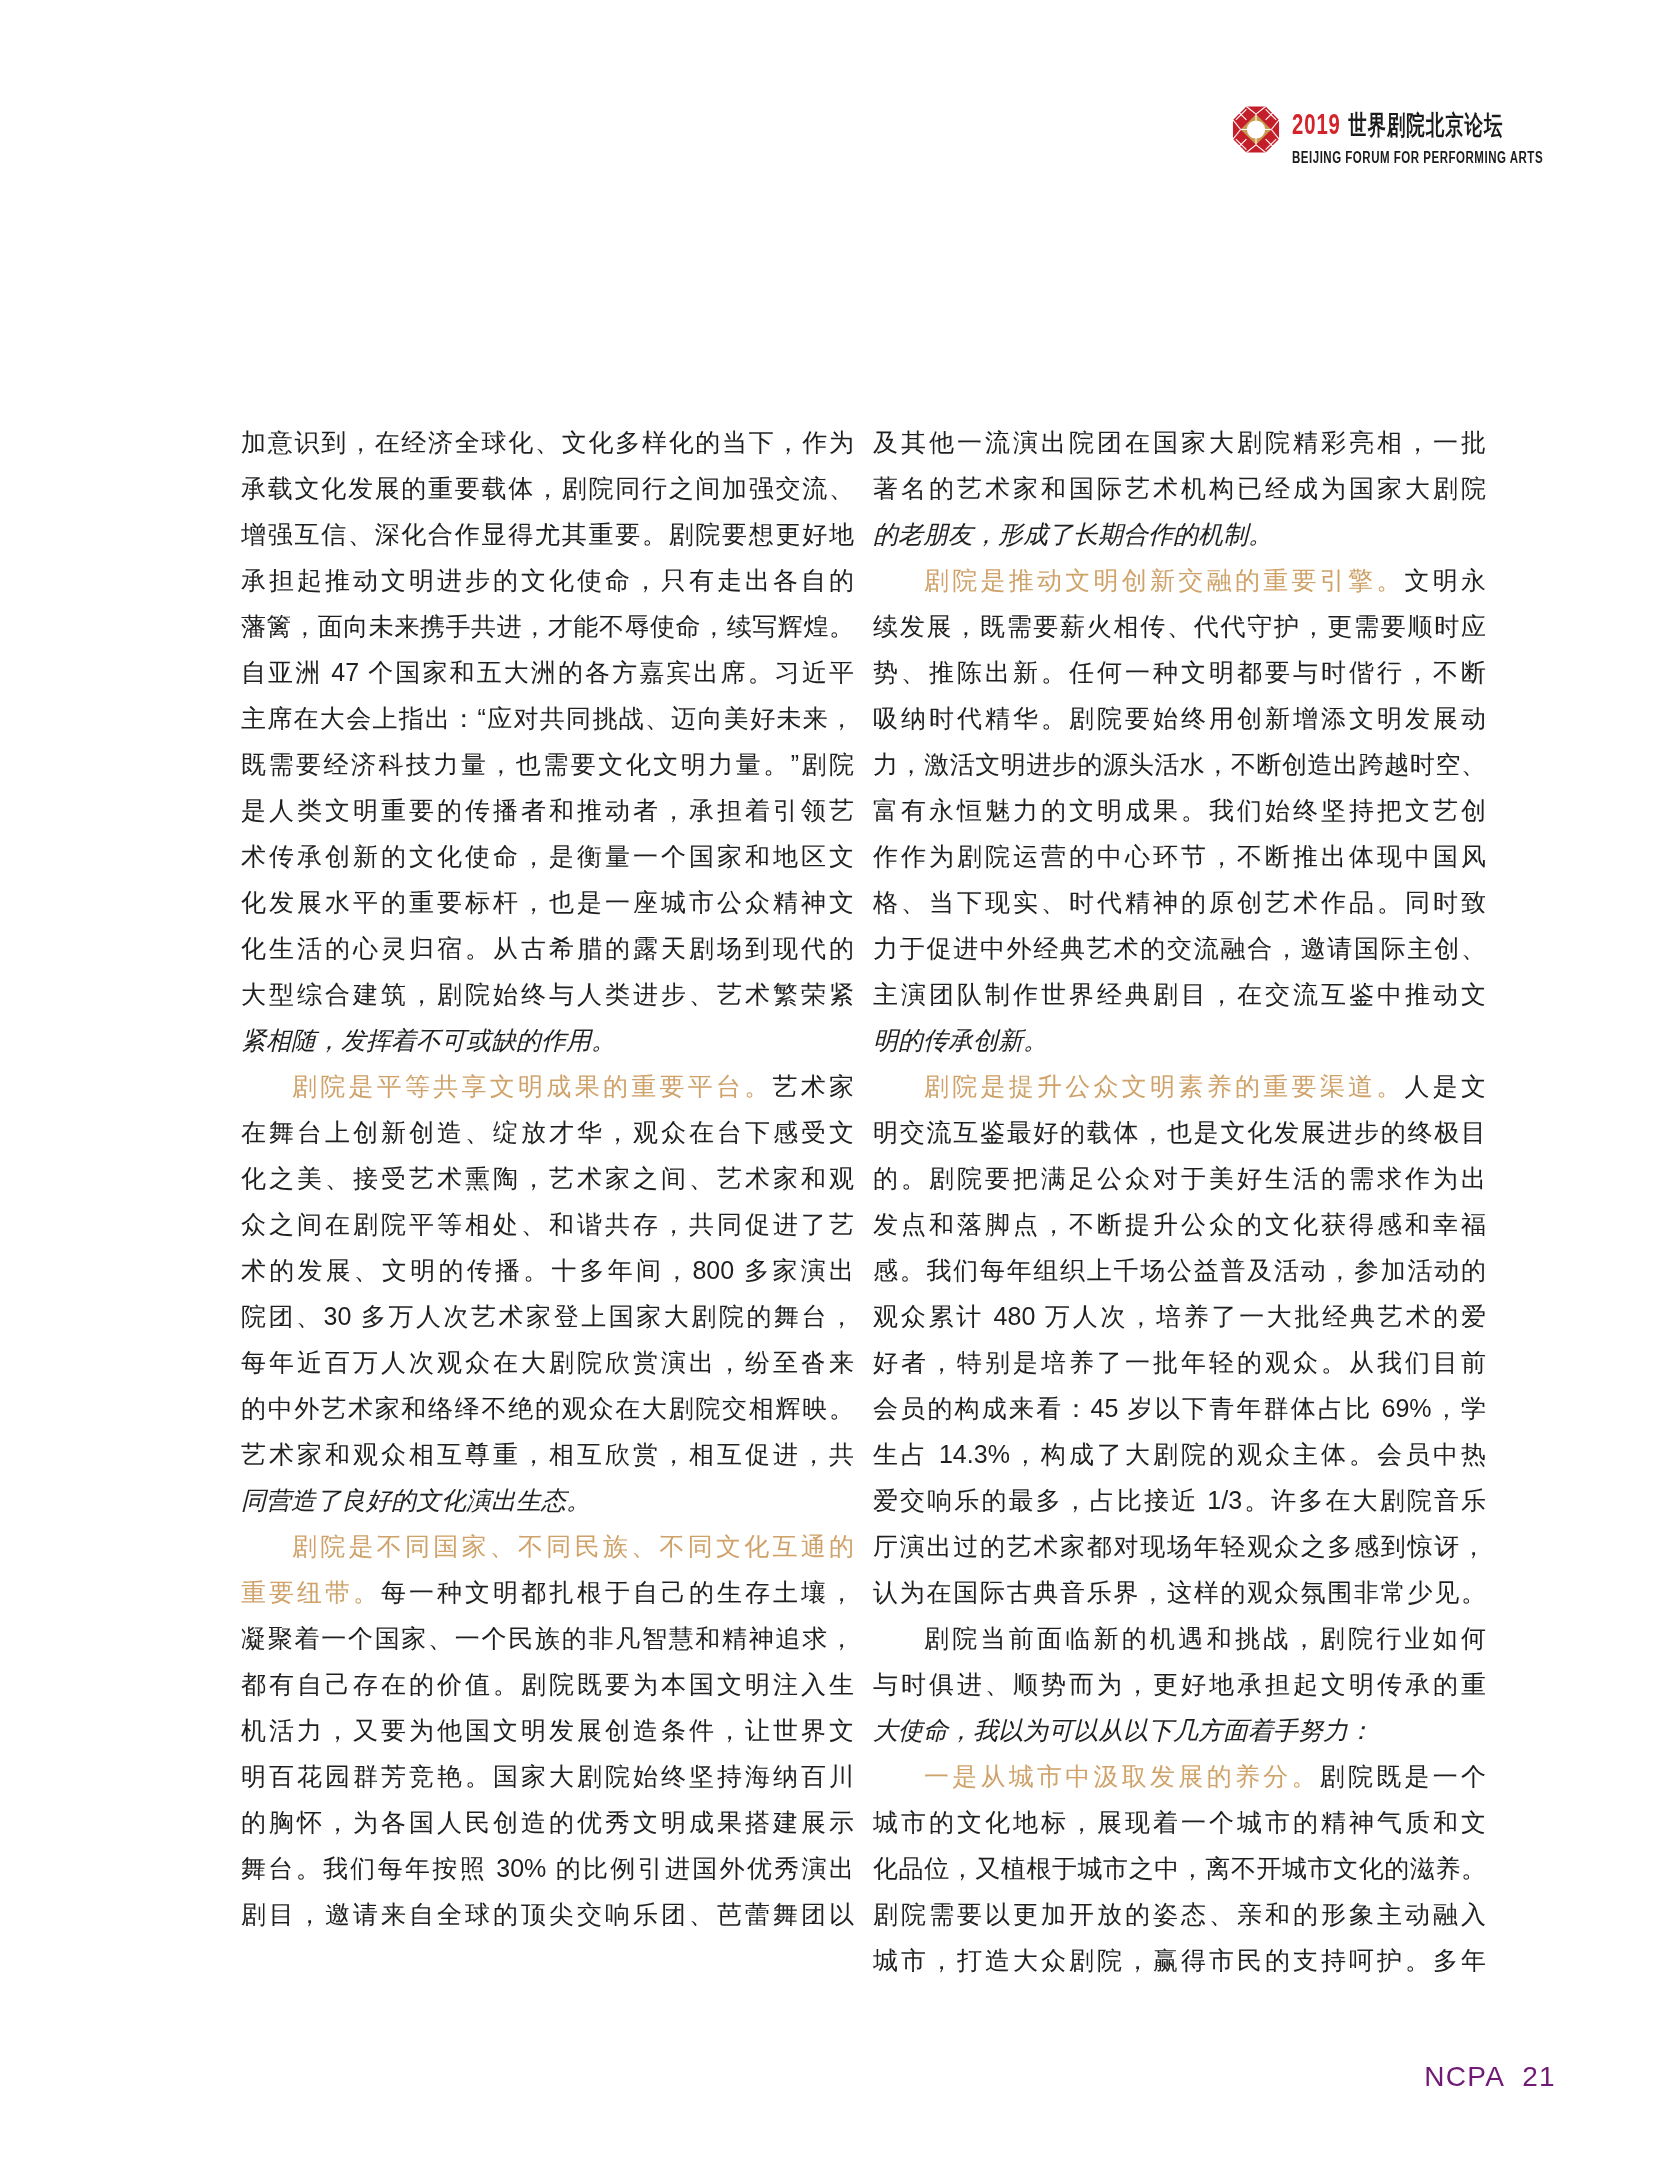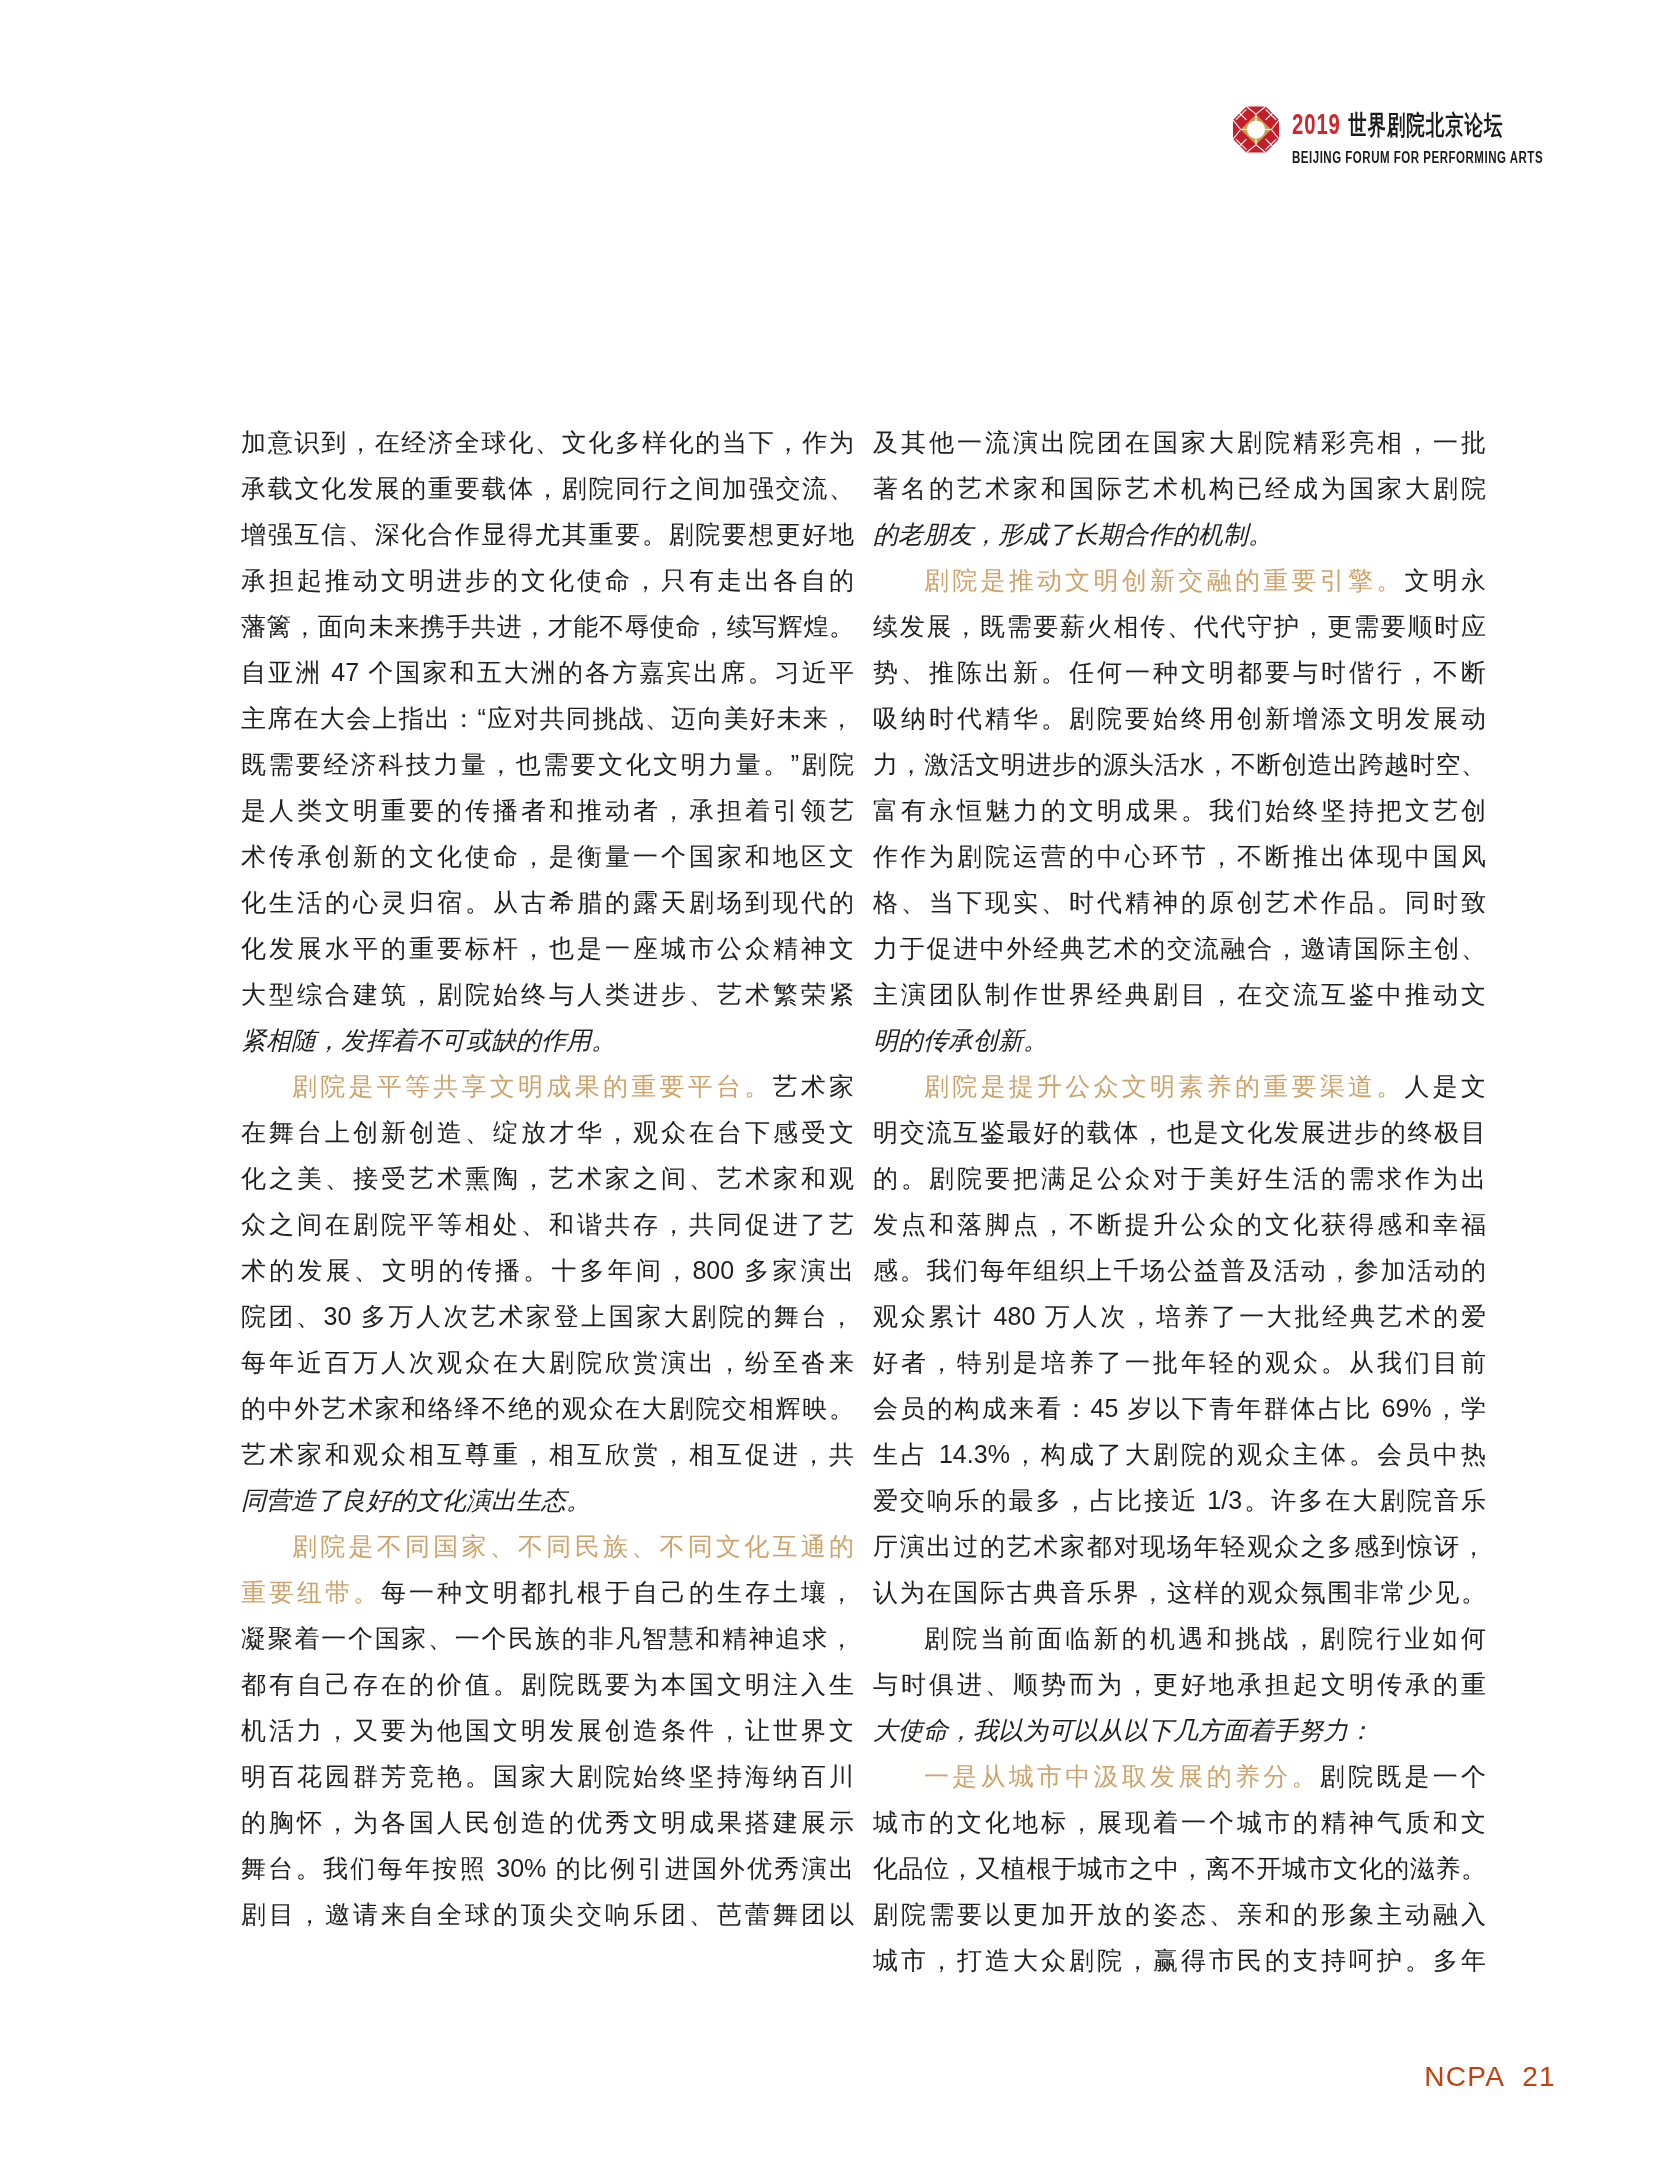--- a/index.html
+++ b/index.html
@@ -27,21 +27,21 @@
   .col{position:absolute;top:419px;width:613px;}
   .col-left{left:241px;}
   .col-right{left:873px;}
   .line{height:46px;line-height:46px;font-size:25px;color:var(--text);
         text-align:justify;text-align-last:justify;white-space:nowrap;}
   .line.short{text-align-last:left;font-style:italic;}
   .line.indent{padding-left:51px;}
   .lead{color:var(--heading);font-weight:normal;}
 
   
-  .footer{position:absolute;top:2061px;right:120px;font-size:28px;color:#c2410c;
+  .footer{position:absolute;top:2061px;right:120px;font-size:28px;color:#701a75;
           letter-spacing:1.3px;white-space:nowrap;}
   .footer .pgnum{margin-left:17px;}
 </style>
 </head>
 <body>
 
 <div class="page">
 
   <div class="logo">
     <svg class="logo-emblem" viewBox="0 0 100 100" xmlns="http://www.w3.org/2000/svg">
@@ -84,22 +84,22 @@
       <div class="line"><span>加意识到，在经济全球化、文化多样化的当下，作为</span></div>
       <div class="line"><span>承载文化发展的重要载体，剧院同行之间加强交流、</span></div>
       <div class="line"><span>增强互信、深化合作显得尤其重要。剧院要想更好地</span></div>
       <div class="line"><span>承担起推动文明进步的文化使命，只有走出各自的</span></div>
       <div class="line"><span>藩篱，面向未来携手共进，才能不辱使命，续写辉煌。</span></div>
       <div class="line"><span>自亚洲 47 个国家和五大洲的各方嘉宾出席。习近平</span></div>
       <div class="line"><span>主席在大会上指出：“应对共同挑战、迈向美好未来，</span></div>
       <div class="line"><span>既需要经济科技力量，也需要文化文明力量。”剧院</span></div>
       <div class="line"><span>是人类文明重要的传播者和推动者，承担着引领艺</span></div>
       <div class="line"><span>术传承创新的文化使命，是衡量一个国家和地区文</span></div>
+      <div class="line"><span>化发展水平的重要标杆，也是一座城市公众精神文</span></div>
       <div class="line"><span>化生活的心灵归宿。从古希腊的露天剧场到现代的</span></div>
-      <div class="line"><span>化发展水平的重要标杆，也是一座城市公众精神文</span></div>
       <div class="line"><span>大型综合建筑，剧院始终与人类进步、艺术繁荣紧</span></div>
       <div class="line short"><span>紧相随，发挥着不可或缺的作用。</span></div>
       <div class="line indent"><span class="lead">剧院是平等共享文明成果的重要平台。</span><span>艺术家</span></div>
       <div class="line"><span>在舞台上创新创造、绽放才华，观众在台下感受文</span></div>
       <div class="line"><span>化之美、接受艺术熏陶，艺术家之间、艺术家和观</span></div>
       <div class="line"><span>众之间在剧院平等相处、和谐共存，共同促进了艺</span></div>
       <div class="line"><span>术的发展、文明的传播。十多年间，800 多家演出</span></div>
       <div class="line"><span>院团、30 多万人次艺术家登上国家大剧院的舞台，</span></div>
       <div class="line"><span>每年近百万人次观众在大剧院欣赏演出，纷至沓来</span></div>
       <div class="line"><span>的中外艺术家和络绎不绝的观众在大剧院交相辉映。</span></div>

